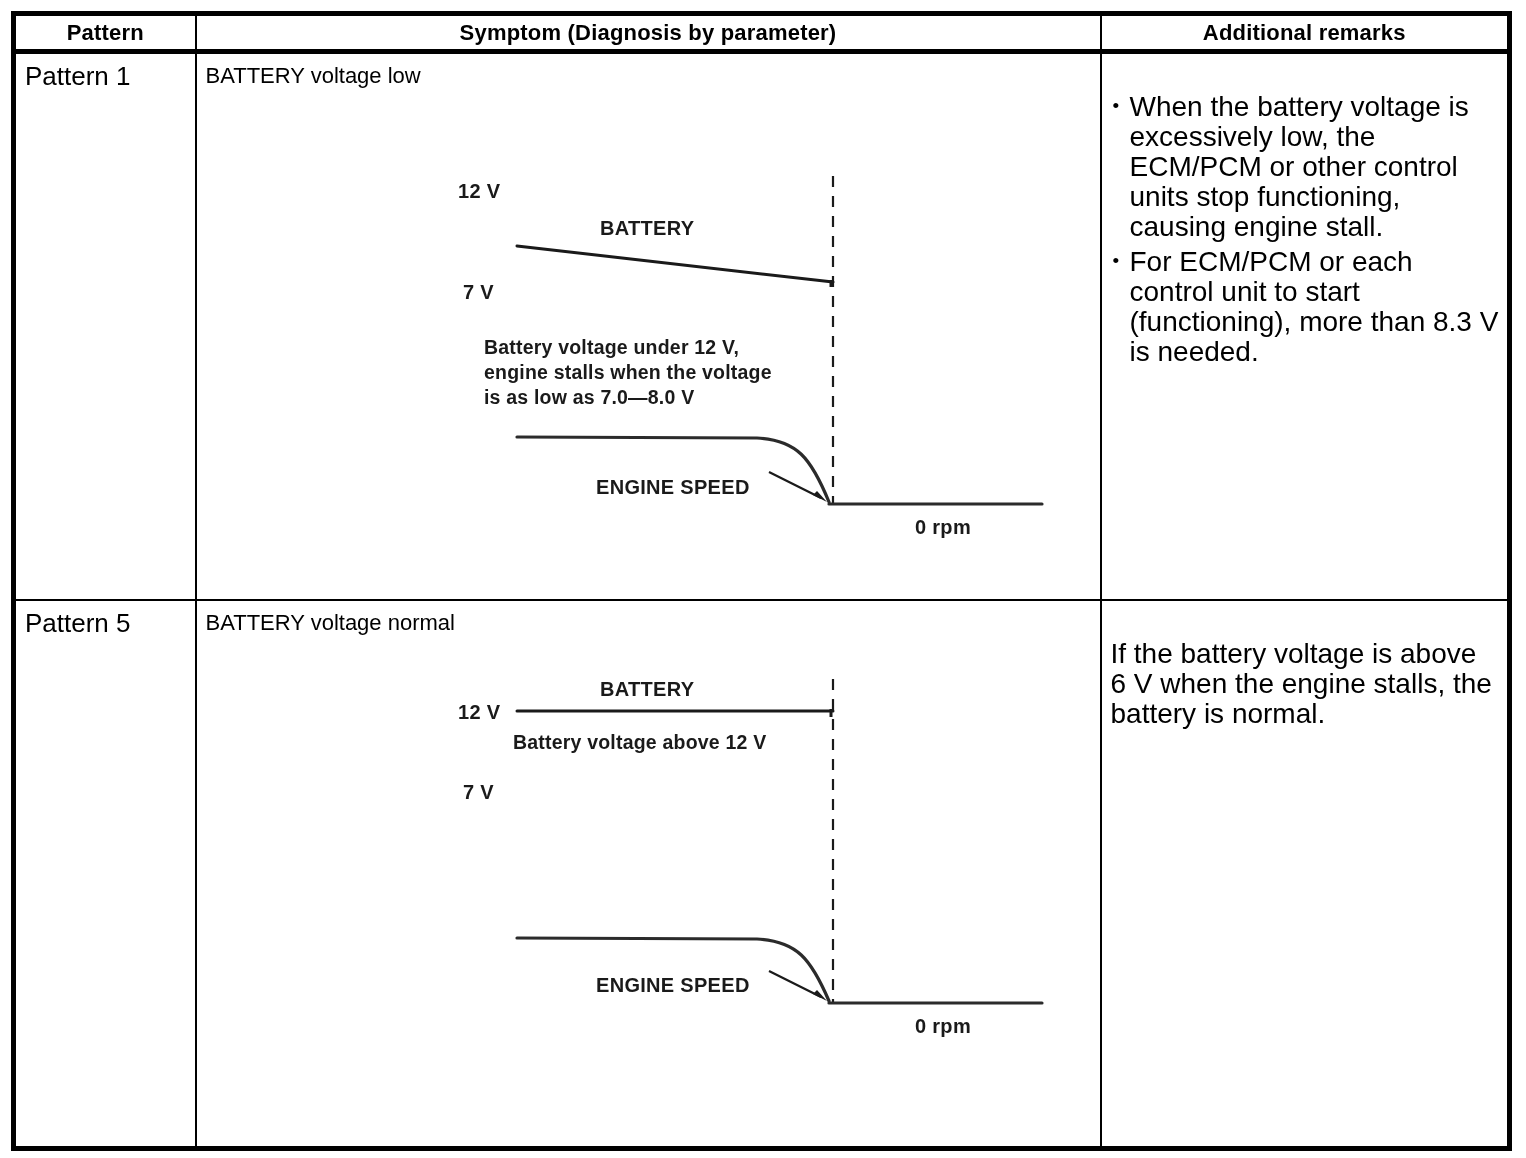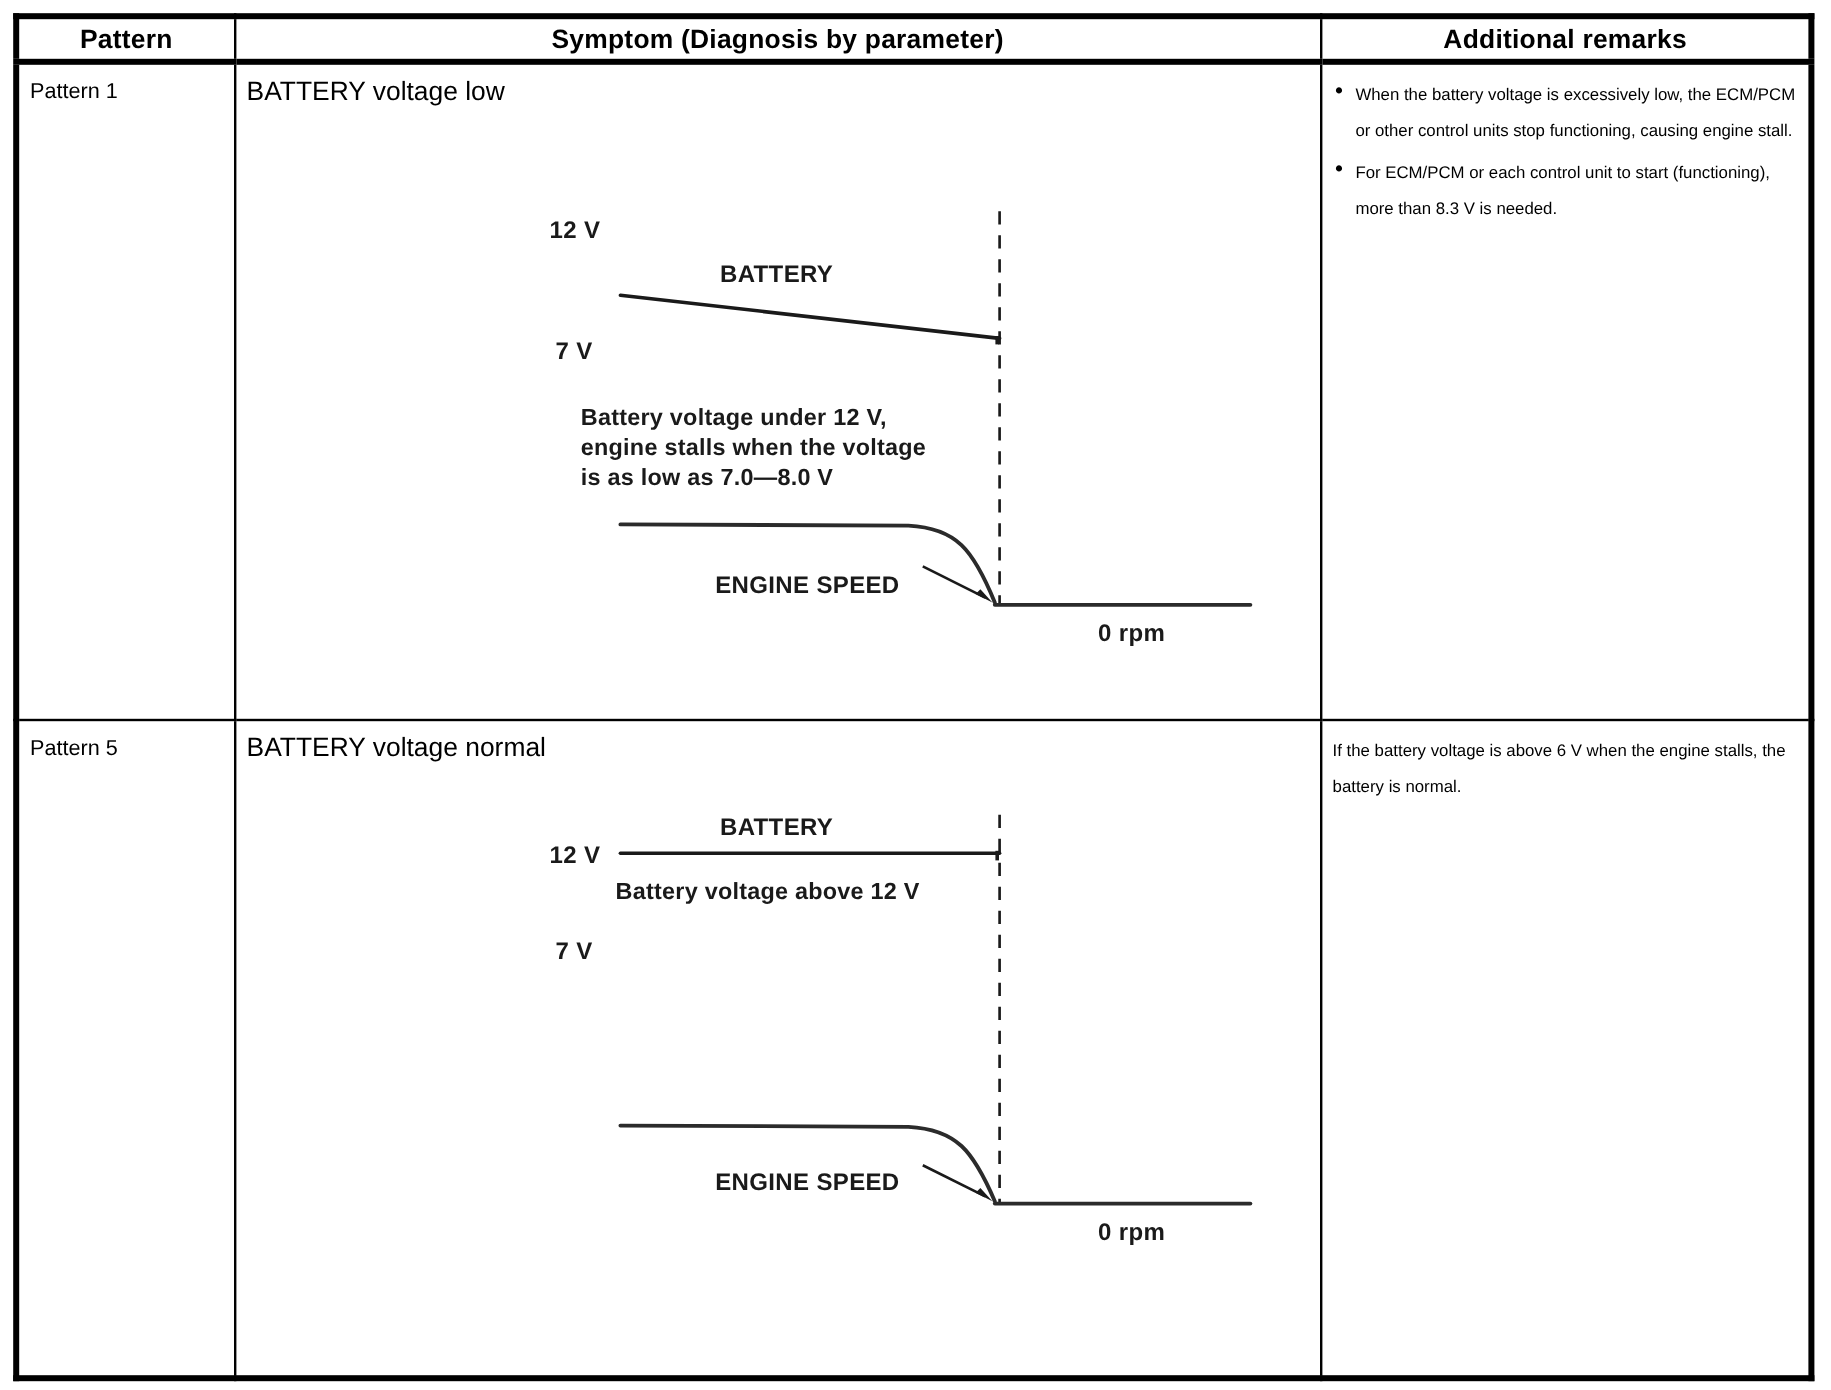--- a/index.html
+++ b/index.html
@@ -67,37 +67,38 @@
   tbody tr.row-2 > td { height: 545px; }
 
   .cell-pad {
     position: relative;
     height: 100%;
     padding: 9px 0 0 9px;
     box-sizing: border-box;
   }
 
   .pattern-label {
-    font-size: 18px;
+    font-size: 26px;
     line-height: 26px;
   }
 
   .symptom-title {
     font-size: 22px;
     line-height: 26px;
     margin: 0 0 0 0;
   }
 
   
   .remarks {
-    font-size: 14px;
+    font-size: 28px;
     line-height: 30px;
     padding: 9px 8px 0 9px;
     box-sizing: border-box;
     height: 100%;
+    margin-top: 29px;
   }
   .remarks ul {
     margin: 0;
     padding: 0;
     list-style: none;
   }
   .remarks li {
     position: relative;
     padding-left: 19px;
     margin: 0 0 5px 0;

